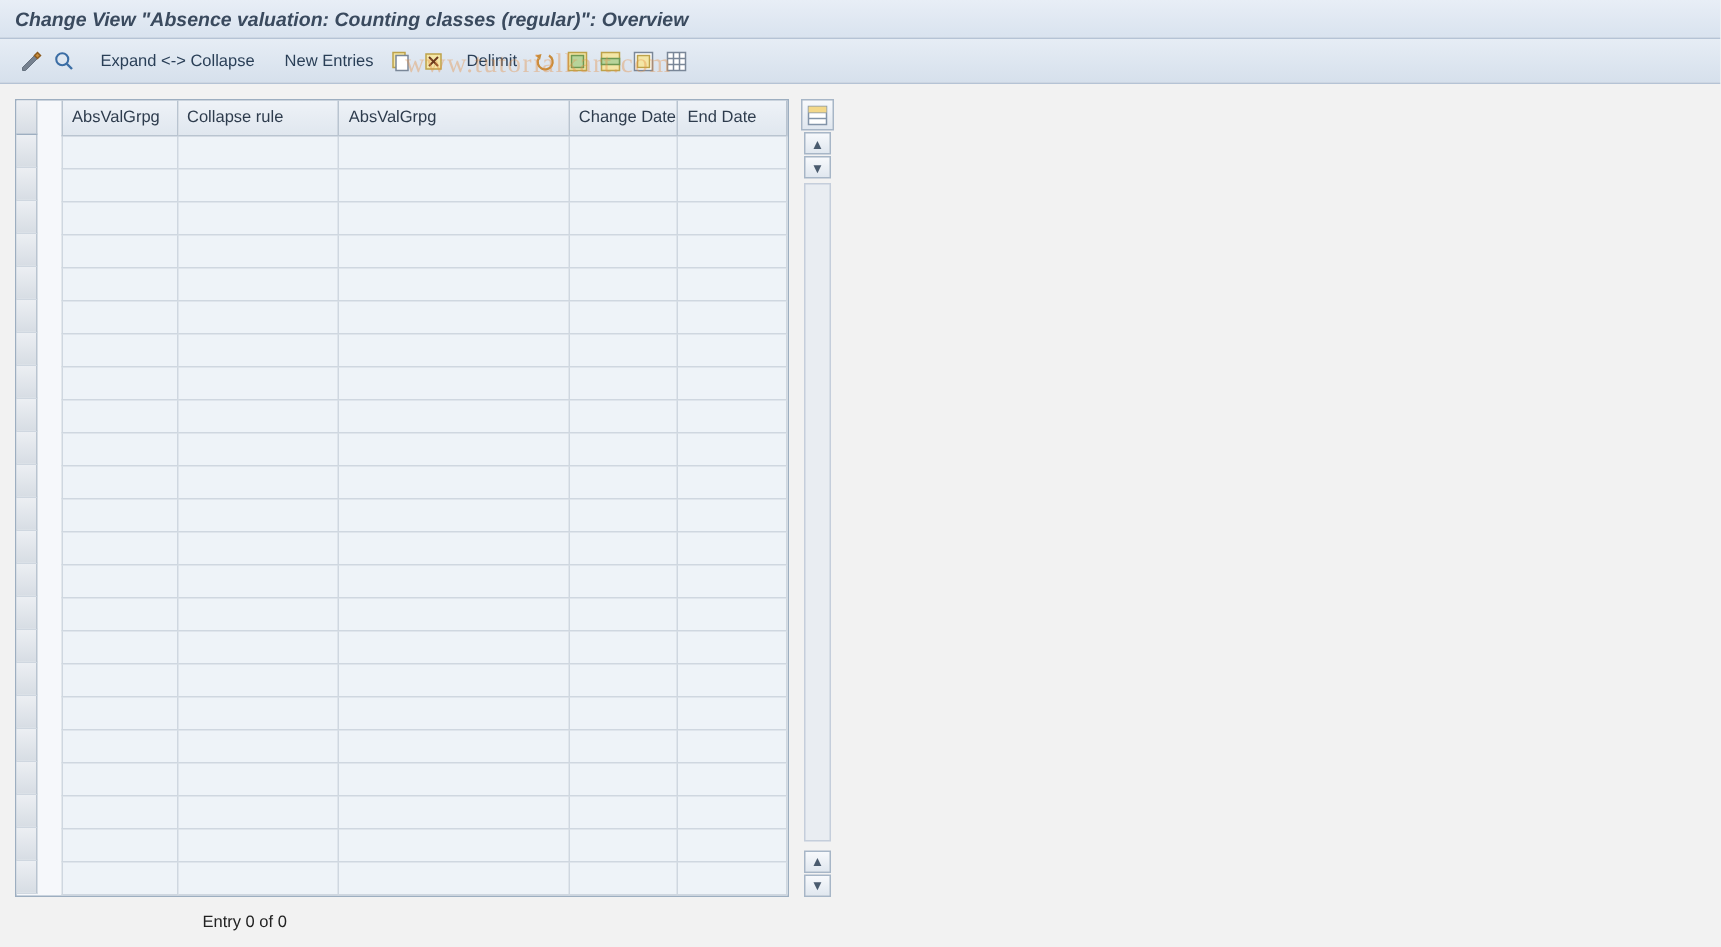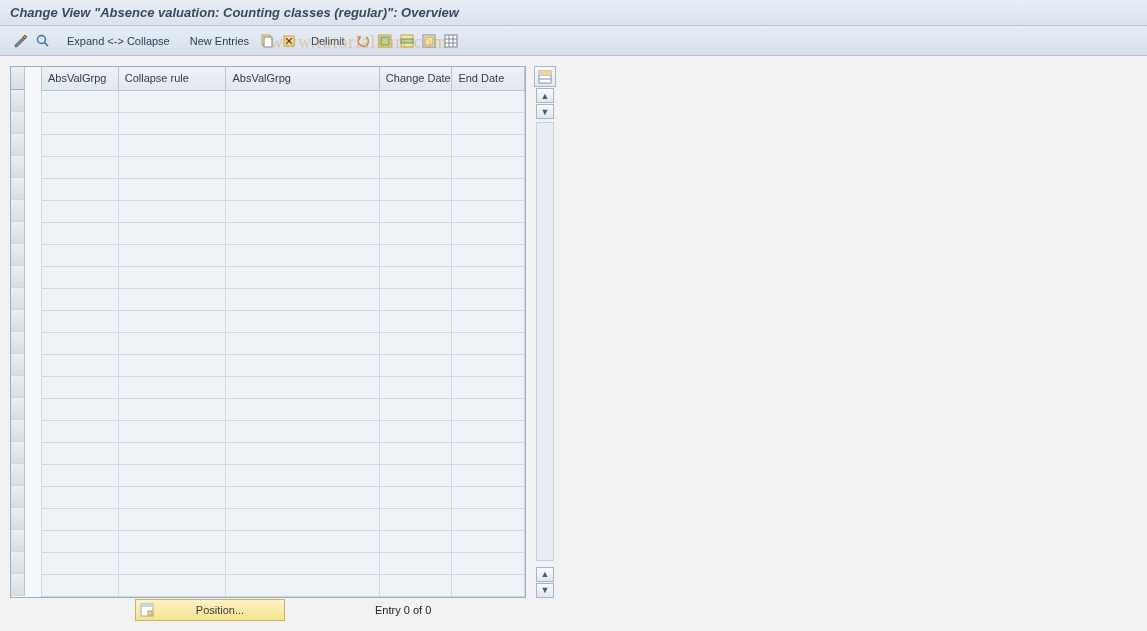--- a/index.html
+++ b/index.html
@@ -500,24 +500,14 @@
           <span>▲</span>
         </button>
       <button class="scroll-btn">
           <span>▼</span>
         </button>
     </div>
   </div>
 </div>
 
 <div class="footer">
-  <button class="position-btn">
-    <span class="pos-icon">
-      <svg width="14" height="14">
-          <rect x="1" y="1" width="12" height="12" fill="#fff" stroke="#9aa8b9"></rect>
-          <rect x="1" y="1" width="12" height="3" fill="#c6d2e0"></rect>
-          <rect x="8" y="8" width="4" height="4" fill="#f3d88a" stroke="#bda24a"></rect>
-        </svg>
-    </span>
-    <span class="pos-label">Position...</span>
-  </button>
   <span class="entry-status">Entry 0 of 0</span>
 </div>
 
 </body></html>

